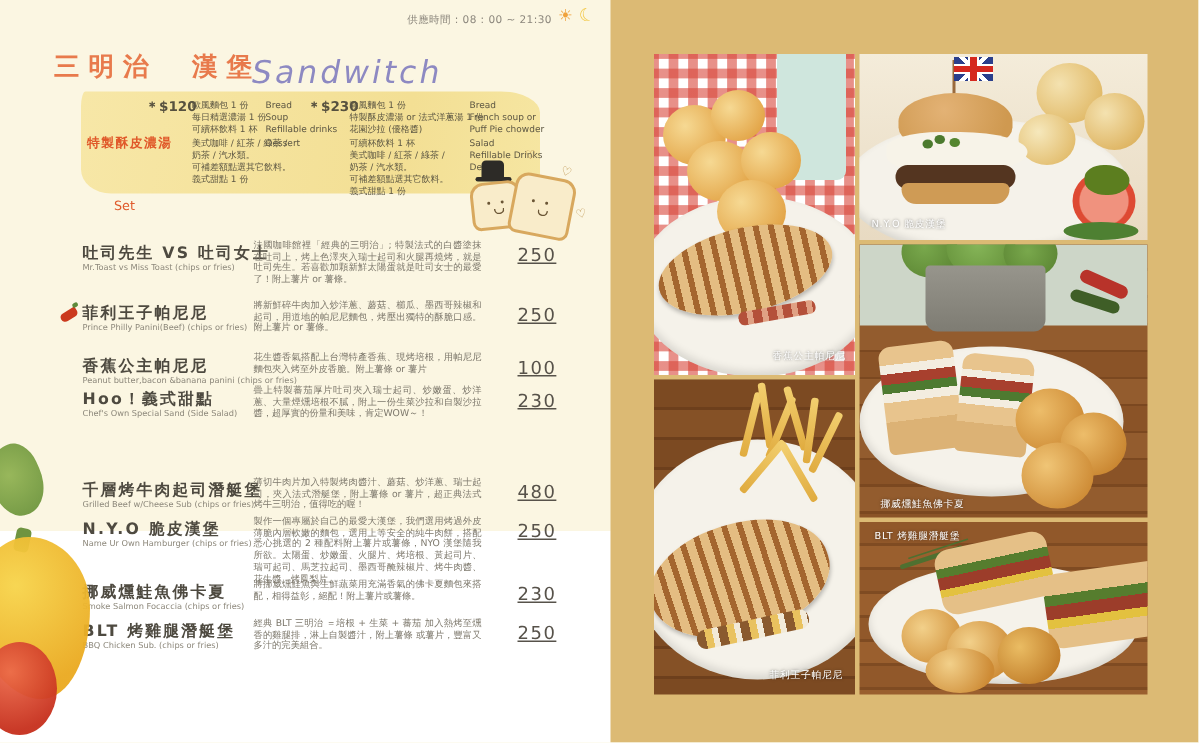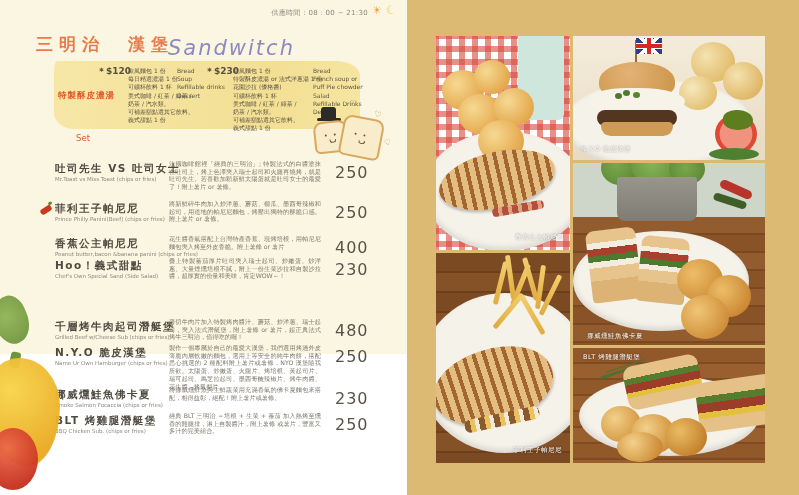--- a/index.html
+++ b/index.html
@@ -19,21 +19,21 @@
   #set-wash{position:absolute;left:54px;top:61px;width:306px;height:68px;background:linear-gradient(100deg,#f7e7a7,#f3df94 70%,#f6e6a2);border-radius:3px 26px 5px 20px/10px 14px 9px 16px;}
   #set-label-zh{position:absolute;left:58px;top:90px;font-size:8.5px;font-weight:bold;color:#e0592a;letter-spacing:1px;}
   #set-label-en{position:absolute;left:76px;top:103px;font-size:8.5px;font-weight:normal;color:#e0592a;margin-top:30px;}
   .set-price{position:absolute;top:65px;font-size:9px;font-weight:bold;color:#57513f;}
   .set-list{position:absolute;top:67px;font-size:6px;line-height:8.2px;color:#5d5743;white-space:nowrap;}
   
   .row{position:absolute;left:38px;width:312px;height:38px;}
   .nm{position:absolute;left:17px;top:2px;font-size:10.5px;font-weight:bold;color:#4e4a40;letter-spacing:1.5px;white-space:nowrap;}
   .ne{position:absolute;left:17px;top:16px;font-size:5.5px;color:#8d887b;white-space:nowrap;}
   .ds{position:absolute;left:131px;top:0;width:152px;font-size:6.2px;line-height:7.7px;color:#7d786c;text-align:justify;}
-  .pr{position:absolute;left:297px;top:3px;font-size:16px;color:#57524a;letter-spacing:1px;}
+  .pr{position:absolute;left:307px;top:3px;font-size:12px;color:#57524a;letter-spacing:1px;text-decoration:underline;}
   .chili{position:absolute;left:2px;top:7px;width:12px;height:6px;background:#cb3a1e;border-radius:6px 1px 6px 7px;transform:rotate(-32deg);}
   .chili::before{content:"";position:absolute;right:-3px;top:-2px;width:4px;height:3px;background:#5d8a3a;border-radius:2px;}
   
   .toast{position:absolute;background:#f9ecca;border:2px solid #d8a85e;border-radius:9px 9px 6px 6px;}
   .toast::before{content:"";position:absolute;left:30%;top:40%;width:2px;height:2px;border-radius:50%;background:#6b5636;box-shadow:9px 0 0 #6b5636;}
   .toast::after{content:"";position:absolute;left:42%;top:58%;width:5px;height:3px;border:1px solid #6b5636;border-top:none;border-radius:0 0 5px 5px;}
   .tophat-crown{position:absolute;width:15px;height:11px;background:#2d2b27;border-radius:3px 3px 0 0;}
   .tophat-brim{position:absolute;width:24px;height:3px;background:#2d2b27;border-radius:2px;}
   .heart{position:absolute;font-size:8px;color:#bb9149;}
   
@@ -118,21 +118,21 @@
     <span class="chili"></span>
     <div class="nm">菲利王子帕尼尼</div>
     <div class="ne">Prince Philly Panini(Beef) (chips or fries)</div>
     <div class="ds">將新鮮碎牛肉加入炒洋蔥、蘑菇、櫛瓜、墨西哥辣椒和起司，用道地的帕尼尼麵包，烤壓出獨特的酥脆口感。附上薯片 or 薯條。</div>
     <div class="pr">250</div>
   </div>
   <div class="row" style="top:235px;">
     <div class="nm">香蕉公主帕尼尼</div>
     <div class="ne">Peanut butter,bacon &amp;banana panini (chips or fries)</div>
     <div class="ds">花生醬香氣搭配上台灣特產香蕉、現烤培根，用帕尼尼麵包夾入烤至外皮香脆。附上薯條 or 薯片</div>
-    <div class="pr">400</div>
+    <div class="pr">100</div>
   </div>
   <div class="row" style="top:257px;">
     <div class="nm">Hoo！義式甜點</div>
     <div class="ne">Chef's Own Special Sand (Side Salad)</div>
     <div class="ds">疊上特製蕃茄厚片吐司夾入瑞士起司、炒嫩蛋、炒洋蔥、大量煙燻培根不膩，附上一份生菜沙拉和自製沙拉醬，超厚實的份量和美味，肯定WOW～！</div>
     <div class="pr">230</div>
   </div>
   <div class="row" style="top:318px;">
     <div class="nm">千層烤牛肉起司潛艇堡</div>
     <div class="ne">Grilled Beef w/Cheese Sub (chips or fries)</div>

